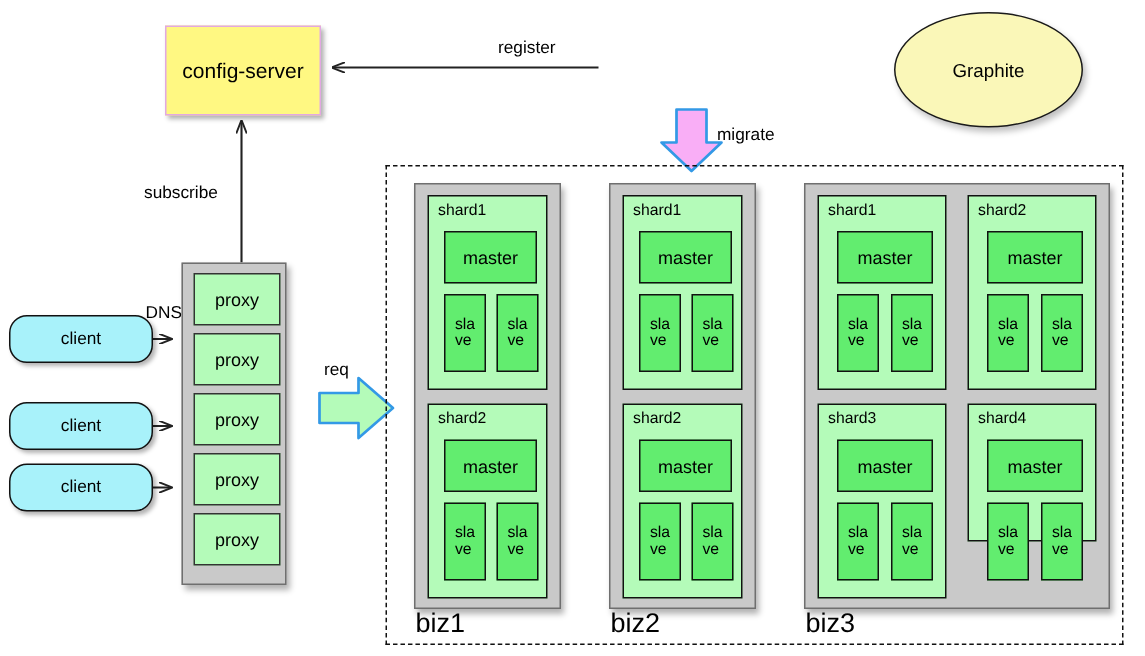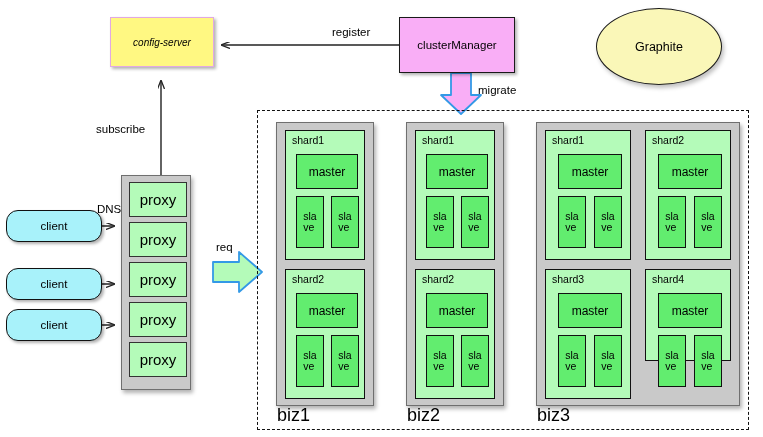--- a/index.html
+++ b/index.html
@@ -3,44 +3,44 @@
 <meta charset="utf-8">
 <style>
   html,body{margin:0;padding:0;background:#ffffff;}
   body{font-family:"Liberation Sans","DejaVu Sans",sans-serif;}
   #canvas{position:relative;width:763px;height:437px;background:#fff;overflow:hidden;}
 
   .node{position:absolute;box-sizing:border-box;display:flex;align-items:center;
         justify-content:center;text-align:center;color:#000;}
 
   
-  .config-server{left:110px;top:17px;width:104px;height:50px;background:#FFF882;
-    border:1.5px solid #E2A8E2;font-size:10px;
-    box-shadow:2px 2px 3px rgba(0,0,0,0.30);font-style:italic;}
+  .config-server{left:110px;top:17px;width:104px;height:60px;background:#FFF882;
+    border:1.5px solid #E2A8E2;font-size:14px;
+    box-shadow:2px 2px 3px rgba(0,0,0,0.30);}
 
   
   .cluster-manager{left:399px;top:17px;width:116px;height:56px;background:#F9AEF6;
     border:1.5px solid #1a1a1a;font-size:11.5px;
     box-shadow:2px 2px 3px rgba(0,0,0,0.30);}
 
   
   .graphite{left:596px;top:8px;width:126px;height:77px;background:#FAF7B8;
     border:1.5px solid #1a1a1a;border-radius:50%;font-size:12.5px;
     box-shadow:2px 3px 4px rgba(0,0,0,0.25);}
 
   
   .client{width:96px;height:32px;background:#A8F2FA;border:1.3px solid #111;
     border-radius:12px;font-size:11.5px;box-shadow:2px 2px 3px rgba(0,0,0,0.30);}
 
   
   .proxy-container{left:121px;top:175px;width:70px;height:215px;background:#C9C9C9;
     border:1.3px solid #6f6f6f;box-shadow:2px 3px 4px rgba(0,0,0,0.30);}
   .proxy{position:absolute;left:7px;width:56px;height:33px;background:#B4FBB9;
     border:1.3px solid #333;display:flex;align-items:center;justify-content:center;
-    font-size:15px;}
+    font-size:12px;}
 
   
   .dashed-region{left:257px;top:110px;width:492px;height:320px;
     border:1.8px dashed #111;background:transparent;}
 
   
   .biz{position:absolute;background:#C9C9C9;border:1.3px solid #6f6f6f;
     box-shadow:2px 3px 4px rgba(0,0,0,0.30);}
   .biz-label{position:absolute;font-size:18px;color:#000;}
 
@@ -82,23 +82,20 @@
 
     <path d="M213,262 L239,262 L239,252 L262,272 L239,292 L239,282 L213,282 Z" fill="#B4FBB9" stroke="#3399E6" stroke-width="1.8" stroke-linejoin="round"></path>
 
     <path d="M451,73 L471,73 L471,95 L481,95 L461,114 L441,95 L451,95 Z" fill="#F9AEF6" stroke="#3399E6" stroke-width="1.8" stroke-linejoin="round"></path>
   </svg>
 
   <div class="node config-server">
     <span>config-server</span>
   </div>
 
-  <div class="node cluster-manager">
-    <span>clusterManager</span>
-  </div>
 
   <div class="node graphite">
     <span>Graphite</span>
   </div>
 
   <div class="edge-label" style="left:332px;top:26px;">register</div>
   <div class="edge-label" style="left:96px;top:123px;">subscribe</div>
   <div class="edge-label" style="left:76px;top:203px;margin-left:21px;">DNS</div>
   <div class="edge-label" style="left:216px;top:241px;">req</div>
   <div class="edge-label" style="left:478px;top:84px;">migrate</div>

